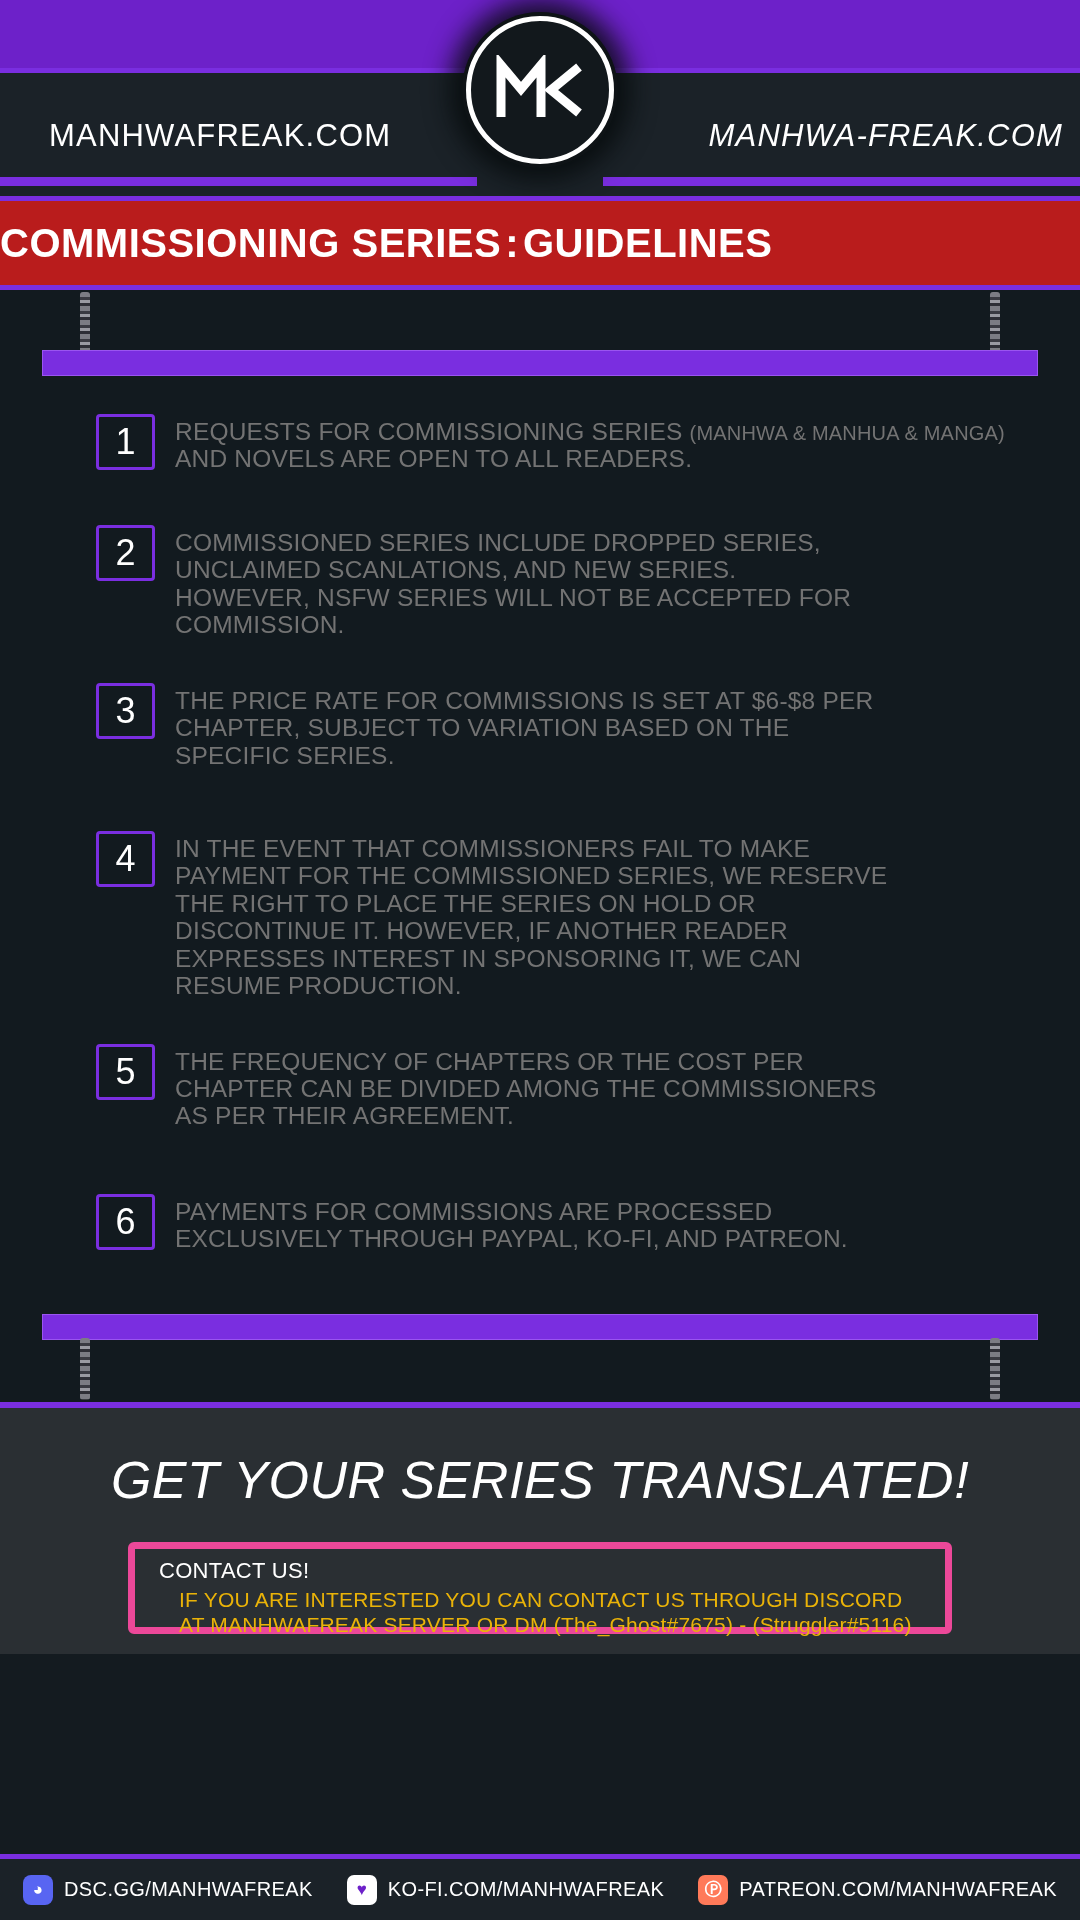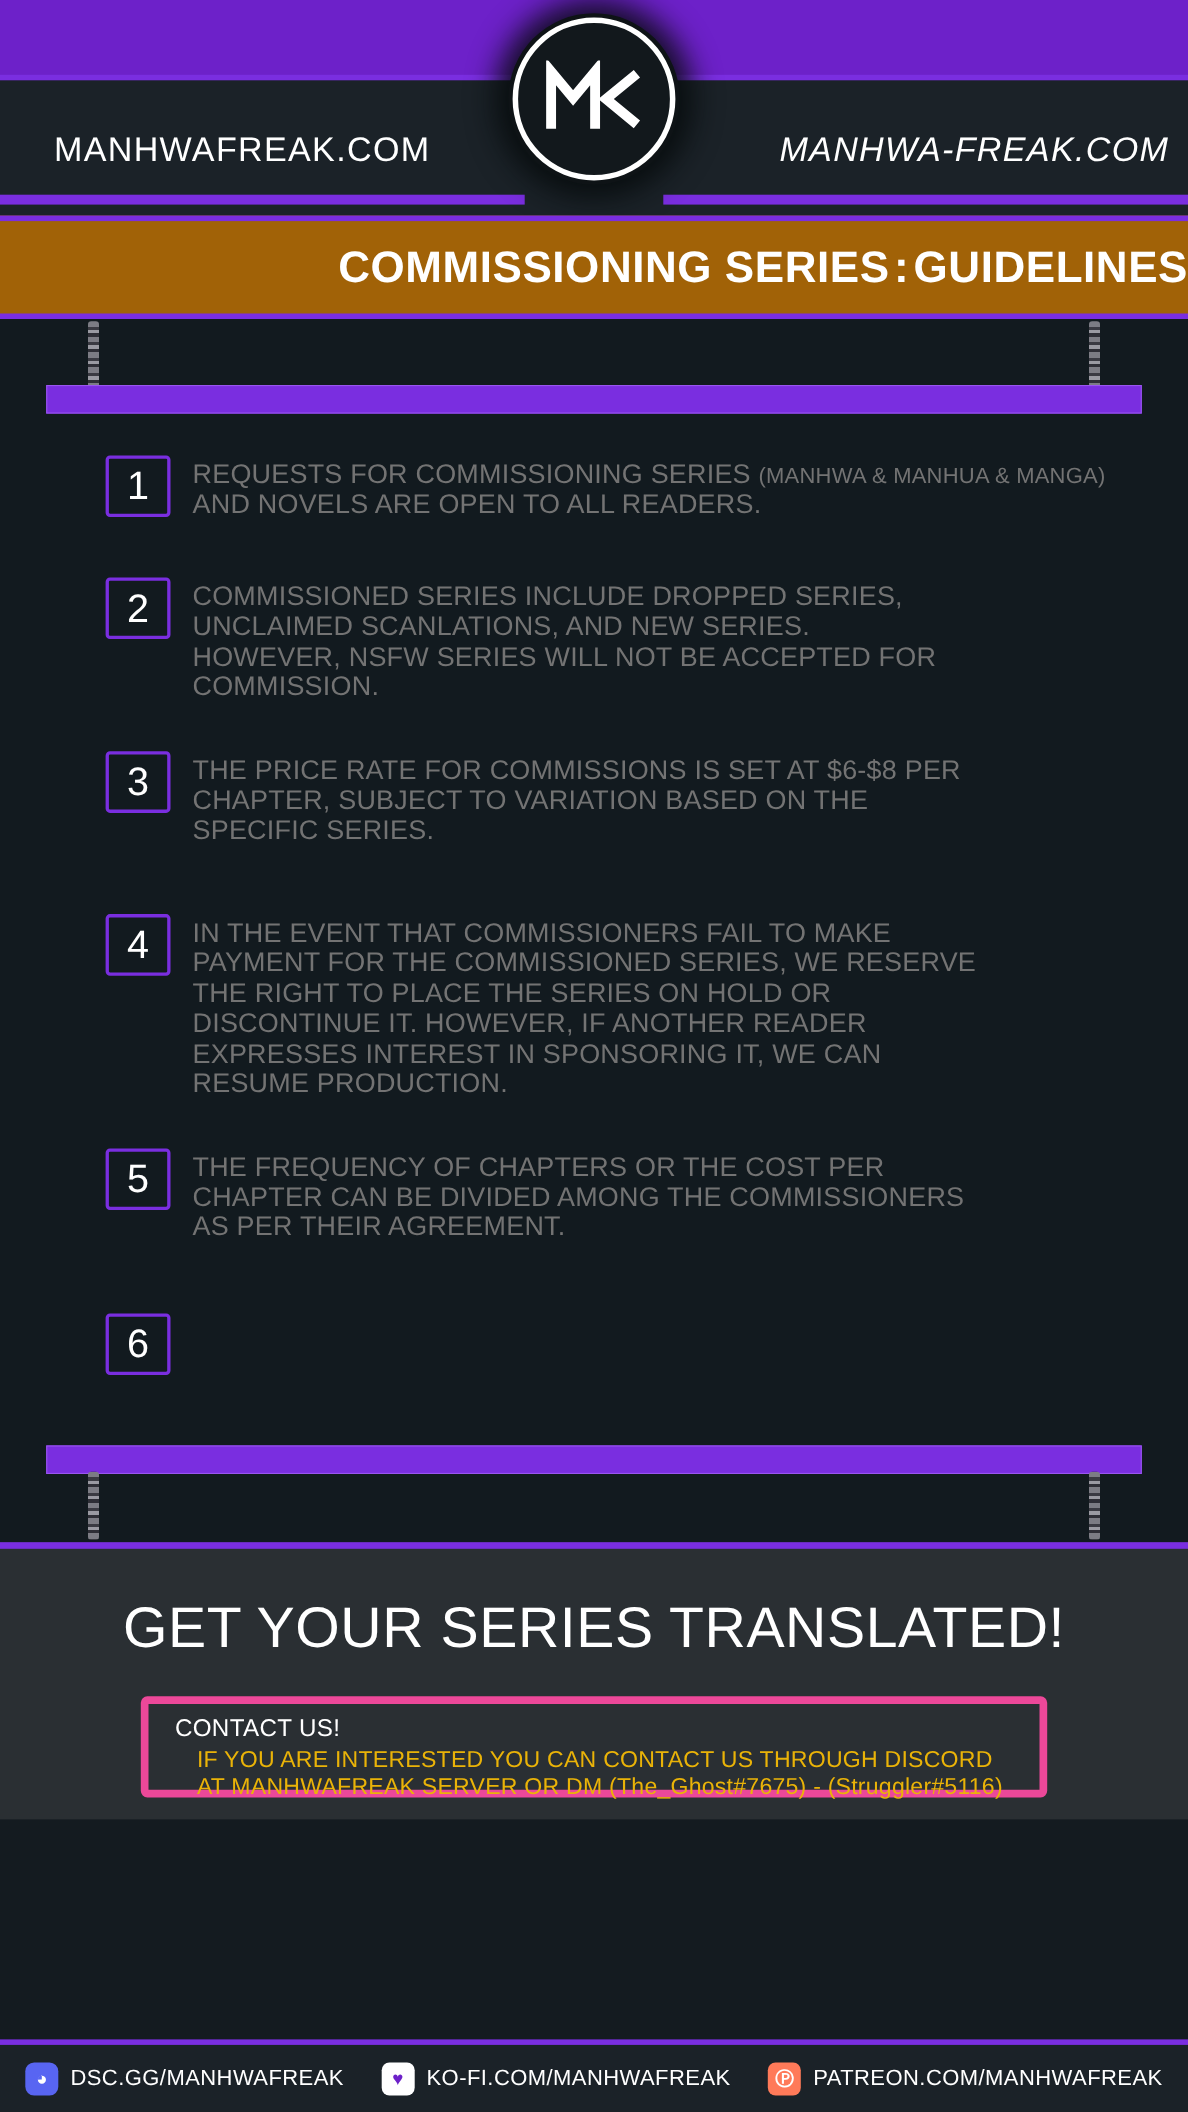--- a/index.html
+++ b/index.html
@@ -87,26 +87,26 @@
     border: 5px solid #ffffff;
     display: flex;
     align-items: center;
     justify-content: center;
   }
 
   
   .title-band {
     position: relative;
     height: 94px;
-    background: #a16207;
+    background: #b91c1c;
     border-top: 5px solid #7a2ee0;
     border-bottom: 5px solid #7a2ee0;
     display: flex;
     align-items: center;
-    justify-content: flex-end;
+    justify-content: flex-start;
   }
   .title-band h1 {
     font-size: 40px;
     font-weight: 700;
     color: #ffffff;
     letter-spacing: 0.5px;
     white-space: nowrap;
   }
   .title-band h1 .sep { color: #ffffff; margin: 0 4px; }
 
@@ -191,20 +191,21 @@
     border-top: 6px solid #7a2ee0;
     height: 252px;
     padding-top: 42px;
   }
   .cta h2 {
     text-align: center;
     color: #ffffff;
     font-size: 52px;
     font-weight: 400;
     letter-spacing: 0.5px;
+    font-style: italic;
   }
   .contact-box {
     position: absolute;
     left: 128px;
     top: 134px;
     width: 824px;
     height: 92px;
     border: 7px solid #ec4899;
     border-radius: 6px;
     padding: 9px 14px 0 24px;
@@ -319,20 +320,21 @@
         <div class="rule-text" style="max-width:730px;"><span>IN THE EVENT THAT COMMISSIONERS FAIL TO MAKE PAYMENT FOR THE COMMISSIONED SERIES, WE RESERVE THE RIGHT TO PLACE THE SERIES ON HOLD OR DISCONTINUE IT. HOWEVER, IF ANOTHER READER EXPRESSES INTEREST IN SPONSORING IT, WE CAN RESUME PRODUCTION.</span></div>
       </div>
 
       <div class="rule" style="margin-bottom:62px;">
         <div class="rule-num">5</div>
         <div class="rule-text" style="max-width:730px;"><span>THE FREQUENCY OF CHAPTERS OR THE COST PER CHAPTER CAN BE DIVIDED AMONG THE COMMISSIONERS AS PER THEIR AGREEMENT.</span></div>
       </div>
 
       <div class="rule">
         <div class="rule-num">6</div>
+        <div class="rule-text" style="max-width:700px;"><span>PAYMENTS FOR COMMISSIONS ARE PROCESSED EXCLUSIVELY THROUGH PAYPAL, KO-FI, AND PATREON.</span></div>
       </div>
 
     </div>
 
     <div class="bar bottom"></div>
     <div class="chain bot-left"></div>
     <div class="chain bot-right"></div>
   </div>
 
   <div class="cta">

